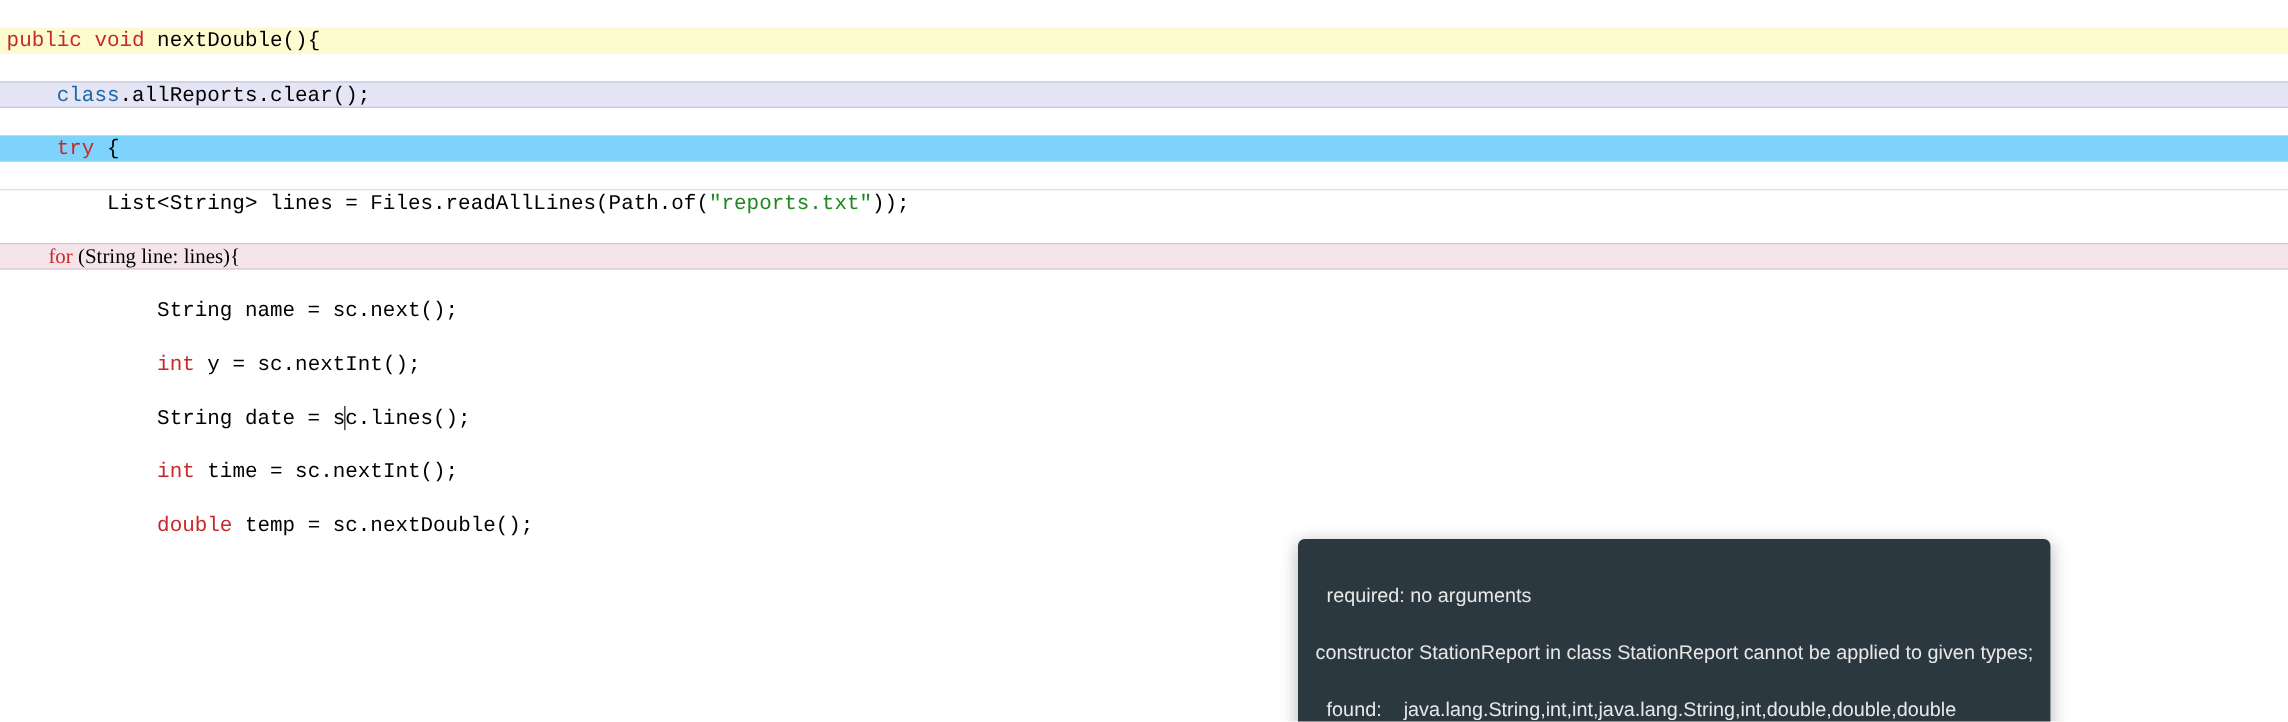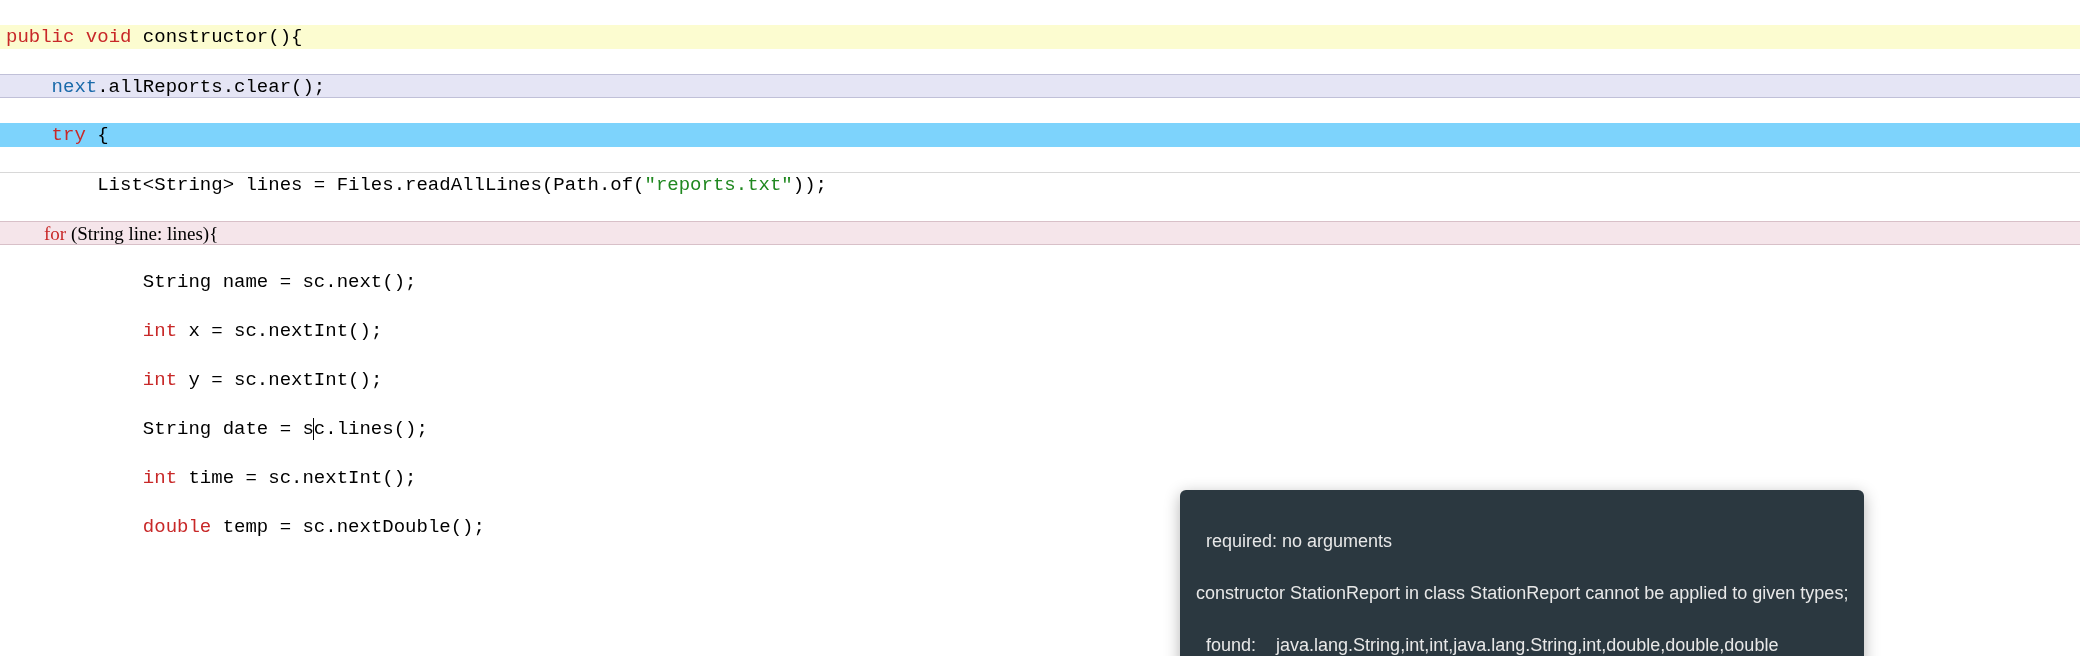--- a/index.html
+++ b/index.html
@@ -51,27 +51,26 @@
 
 .caret {
   border-left: 1px solid #000;
   margin-left: -1px;
 }
 </style>
 </head>
 <body>
 
 <div class="code-container">
-<div class="line bg-yellow"><span class="kw-public">public</span><span> </span><span class="kw-void">void</span><span> constructor(){</span></div>
-<div class="line bg-lavender-border"><span>    </span><span class="kw-this">next</span><span>.allReports.clear();</span></div>
+<div class="line bg-yellow"><span class="kw-public">public</span><span> </span><span class="kw-void">void</span><span> nextDouble(){</span></div>
+<div class="line bg-lavender-border"><span>    </span><span class="kw-this">class</span><span>.allReports.clear();</span></div>
 <div class="line bg-lavender"><span>    </span><span class="kw-try">try</span><span> {</span></div>
 <div class="line bg-white-border"><span>        </span><span>List&lt;String&gt; lines = Files.readAllLines(Path.of(</span><span class="kw-string">"reports.txt"</span><span>));</span></div>
 <div class="line bg-pink-border"><span>        </span><span class="kw-for">for</span><span> (String line: lines){</span></div>
 <div class="line bg-white"><span>            </span><span>String name = sc.next();</span></div>
-<div class="line bg-white"><span>            </span><span class="kw-int">int</span><span> x = sc.nextInt();</span></div>
 <div class="line bg-white"><span>            </span><span class="kw-int">int</span><span> y = sc.nextInt();</span></div>
 <div class="line bg-white"><span>            </span><span>String date = s</span><span class="caret"></span><span>c.lines();</span></div>
 <div class="line bg-white"><span>            </span><span class="kw-int">int</span><span> time = sc.nextInt();</span></div>
 <div class="line bg-white"><span>            </span><span class="kw-double">double</span><span> temp = sc.nextDouble();</span></div>
 
 
 
 
 
 

